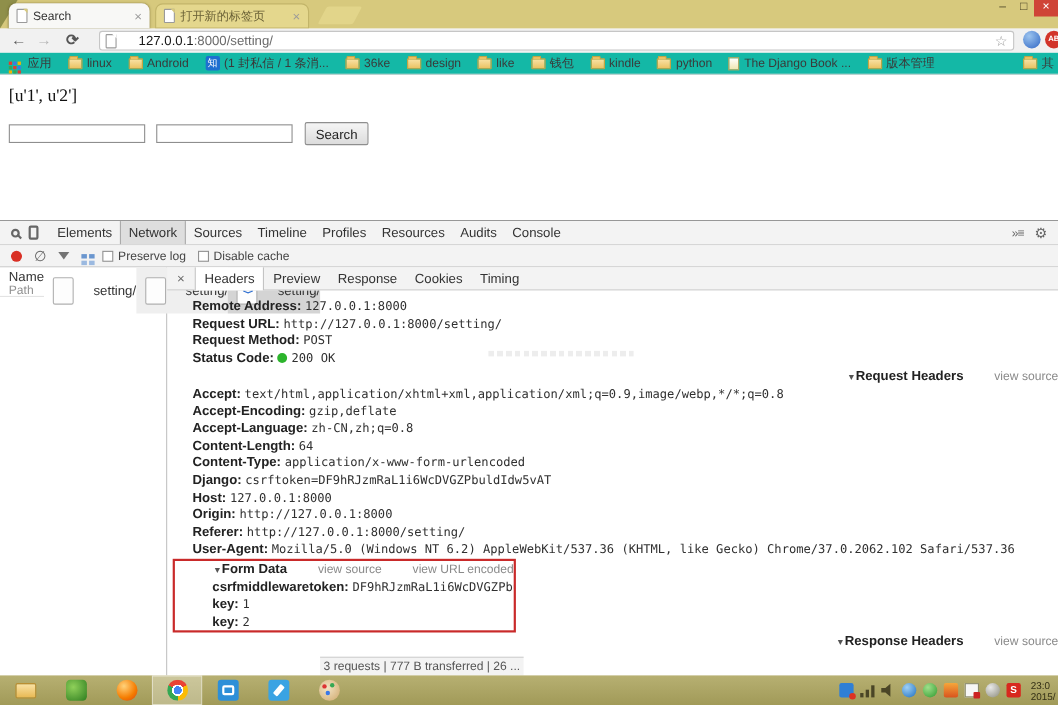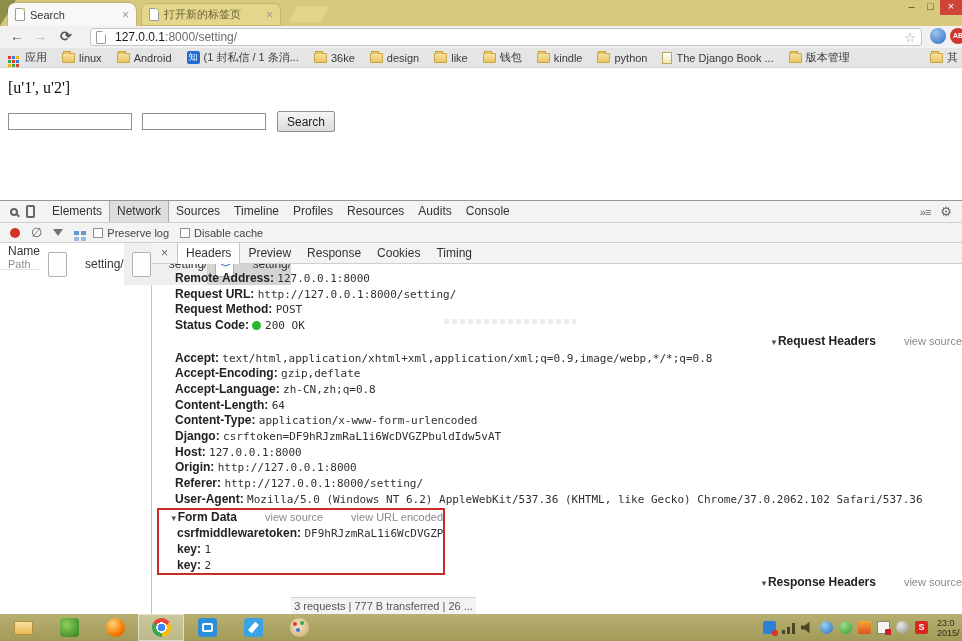--- a/index.html
+++ b/index.html
@@ -19,31 +19,31 @@
     background:#e2d58a; transform:skewX(-28deg); border-radius:2px; }
   .page-ico { width:10px; height:13px; background:#fff; border:1px solid #9a9a9a; border-radius:1px; position:relative; flex:none; }
   .page-ico::before { content:""; position:absolute; right:-1px; top:-1px; border-left:4px solid transparent; border-top:4px solid #d7c97d; }
   .win-controls { position:absolute; right:0; top:0; display:flex; align-items:flex-start; }
   .win-btn { width:19px; height:15px; font-size:11px; line-height:13px; text-align:center; color:#4c4526; }
   .win-btn.close { width:22px; background:#cf4437; color:#fff; }
 
   #toolbar { position:absolute; top:26px; left:0; right:0; height:22px; background:#f1f1f1; }
   .nav-ico { position:absolute; top:2px; font-size:14px; color:#555; }
   #addressbar { position:absolute; left:90px; top:28px; width:832px; height:18px; background:#fff;
-    border:1px solid #c6c6c6; border-radius:3px; display:flex; align-items:center; padding:0 5px; font-size:12px; gap:9px; }
+    border:1px solid #c6c6c6; border-radius:3px; display:flex; align-items:center; padding:0 5px; font-size:12px; gap:20px; }
   #addressbar .page-ico::before { border-top-color:#fff; }
   .url-host { color:#1a1a1a; }
   .url-rest { color:#6b6b6b; }
   .star-ico { margin-left:auto; color:#9a9a9a; font-size:13px; }
   .ext-ico { position:absolute; top:28px; width:16px; height:16px; border-radius:50%; }
   .ext-globe { left:930px; background:radial-gradient(circle at 35% 30%, #9cc4ef, #2f66c4); }
   .ext-adblock { left:950px; background:#d2342a; color:#fff; font-size:7px; font-weight:bold;
     text-align:center; line-height:16px; }
 
-  #bookmarksbar { position:absolute; top:48px; left:0; right:0; height:20px; background:#e5e5e5;
+  #bookmarksbar { position:absolute; top:48px; left:0; right:0; height:20px; background:#14b8a6;
     border-bottom:1px solid #d6d6d6; display:flex; align-items:center; gap:15px; padding-left:7px;
     font-size:11px; color:#3a3a3a; white-space:nowrap; overflow:hidden; }
   .bm { display:flex; align-items:center; gap:4px; }
   .folder-ico { width:13px; height:10px; background:linear-gradient(#f9e2a4,#eac263);
     border:1px solid #c9a43f; border-radius:1px; position:relative; flex:none; }
   .folder-ico::before { content:""; position:absolute; left:0; top:-3px; width:6px; height:2px;
     background:#eac263; border:1px solid #c9a43f; border-bottom:none; border-radius:1px 1px 0 0; }
   .apps-ico { width:3px; height:3px; margin:1px 10px 1px 1px; background:#e23c2e; flex:none;
     box-shadow:4px 0 #3b78e7, 8px 0 #f4b400, 0 4px #34a853, 4px 4px #e23c2e, 8px 4px #3b78e7,
                0 8px #f4b400, 4px 8px #34a853, 8px 8px #e23c2e; }
@@ -105,21 +105,21 @@
   .detail-tab.active { background:#fff; border-left:1px solid #c4c4c4; border-right:1px solid #c4c4c4; }
   .headers-view { flex:1; overflow:hidden; padding:7px 0 0 9px; line-height:14.7px; position:relative; }
   .hline { white-space:nowrap; padding-left:14px; overflow:hidden; }
   .hname { font-weight:bold; color:#222; }
   .hval { font-family:"DejaVu Sans Mono","Liberation Mono",monospace; font-size:11px; color:#303030; }
   .section-line { white-space:nowrap;text-align:right; }
   .sec-title { font-weight:bold; color:#222; }
   .tri { display:inline-block; font-size:8px; color:#555; width:12px; }
   .src-link { color:#8a8a8a; font-size:11px; margin-left:28px; }
   .status-dot { display:inline-block; width:9px; height:9px; border-radius:50%; background:#2cb42c; margin:0 4px -1px 3px; }
-  .redbox { border:2px solid #c92a2a; width:288px; margin-left:-4px; padding-left:4px; }
+  .redbox { border:2px solid #c92a2a; width:312px; margin-left:-4px; padding-left:20px; }
   .watermark { position:absolute; left:292px; top:55px; width:132px; height:5px;
     background:repeating-linear-gradient(90deg,#ededed 0 5px,transparent 5px 8px); }
 
   
   #taskbar { position:absolute; bottom:0; left:0; right:0; height:27px;
     background:linear-gradient(#b7b072,#a19a58); display:flex; align-items:center; }
   .tb-btn { width:46px; height:27px; display:flex; align-items:center; justify-content:center; flex:none; }
   .tb-btn.active { background:rgba(255,255,255,.3); box-shadow:inset 0 0 0 1px rgba(255,255,255,.5); }
   .app-ico { width:19px; height:19px; }
   .explorer-ico { height:14px; background:linear-gradient(#f9e2a4,#e8b954); border:1px solid #b98f33; border-radius:2px; }

